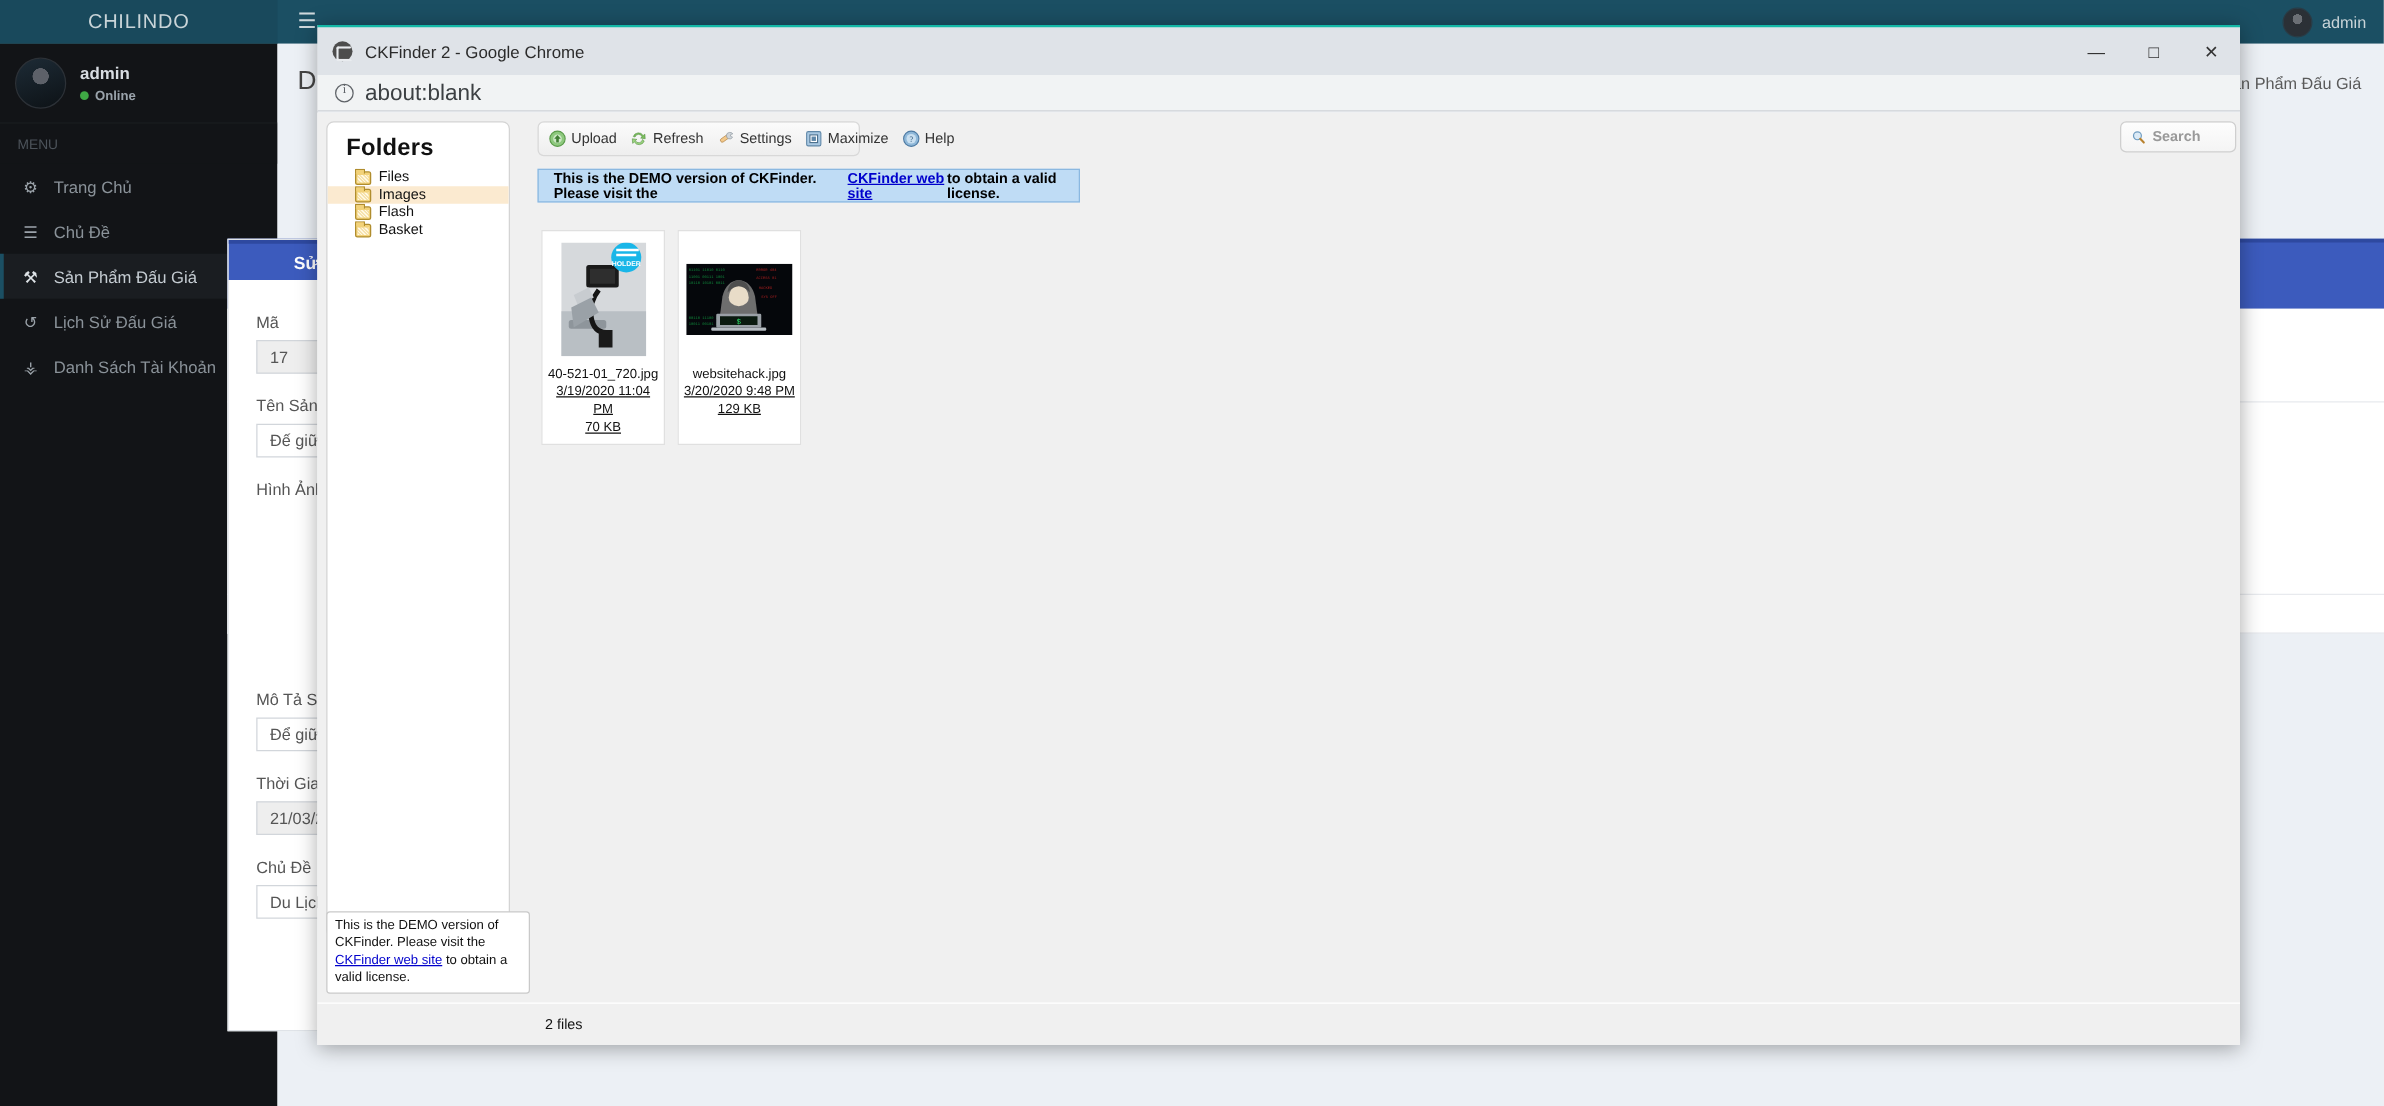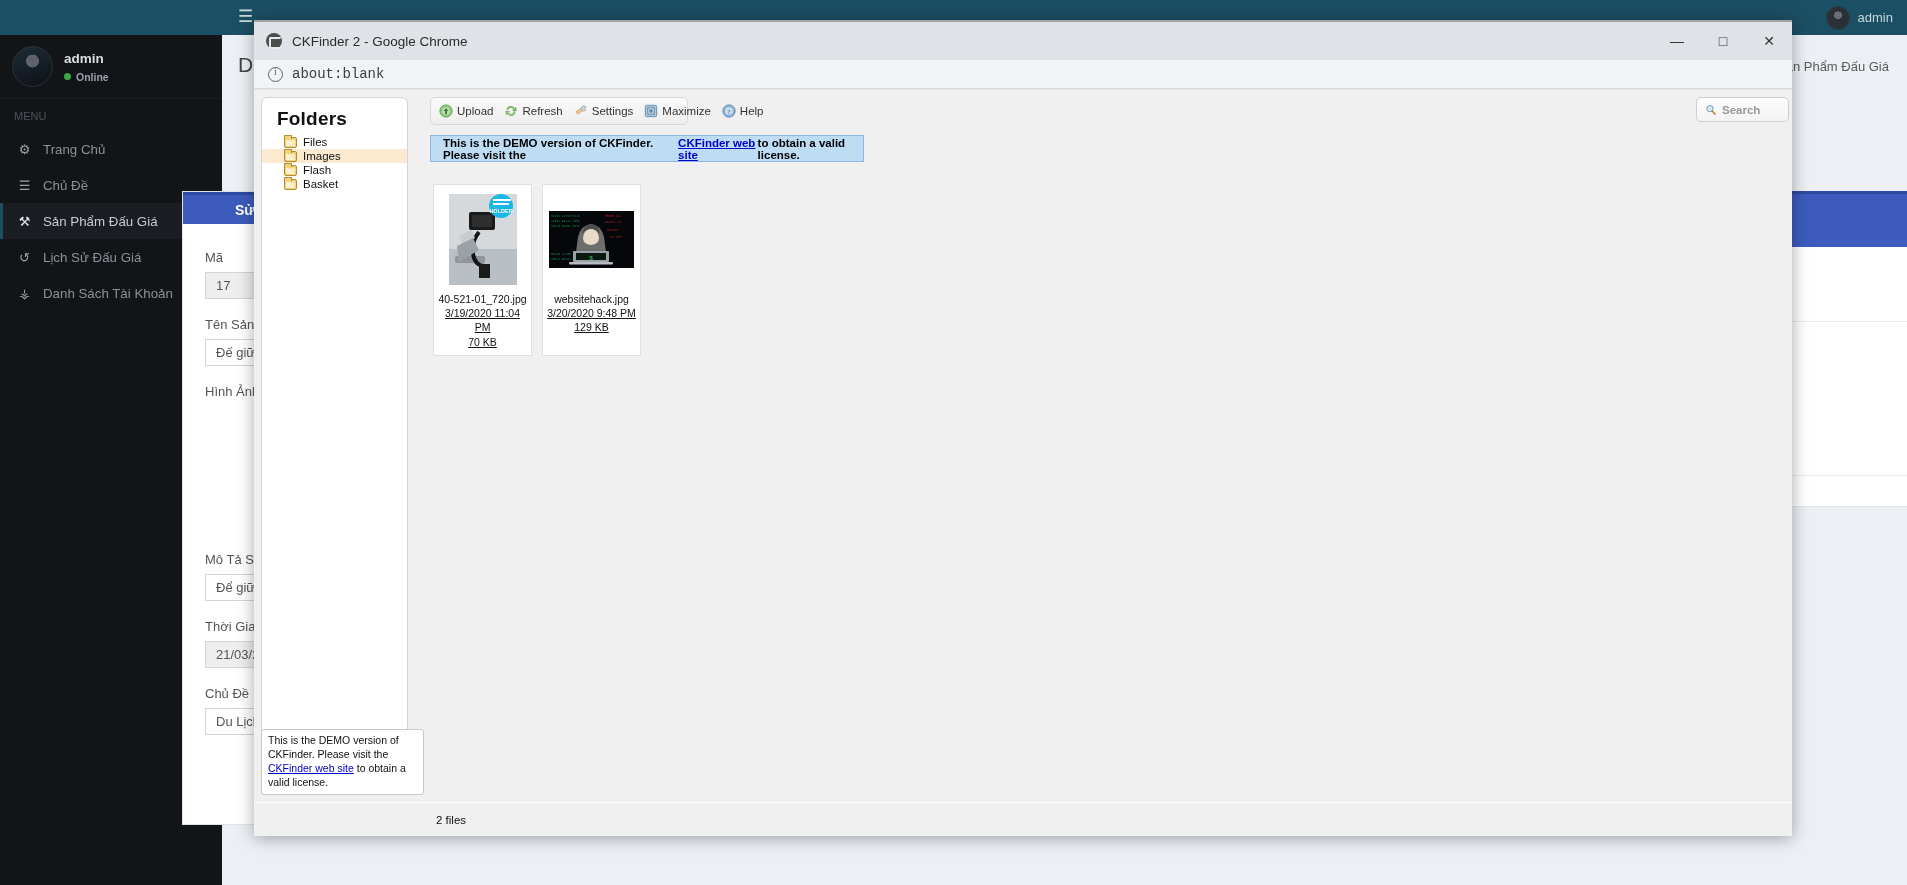--- a/index.html
+++ b/index.html
@@ -120,21 +120,21 @@
     font-size: 13px; color: #555; display: flex; align-items: center; padding: 0 10px;
   }
   .f-input.white { background: #fff; }
   .f-gap { height: 128px; }
 
   
   .chrome-win {
     position: absolute; left: 254px; top: 20px; width: 1538px; height: 816px;
     background: #dfe3e8;
     box-shadow: 0 2px 16px rgba(0,0,0,.35);
-    border-top: 2px solid #a3a3a3;
+    border-top: 2px solid #14b8a6;
   }
   .chrome-titlebar {
     height: 38px; display: flex; align-items: center;
     background: #dfe3e8; position: relative;
   }
   .chrome-favicon {
     width: 16px; height: 16px; margin-left: 12px; border-radius: 50%;
     background: #4d4d4d; position: relative; flex: none;
   }
   .chrome-favicon::after {
@@ -155,21 +155,21 @@
   }
   .info-icon {
     width: 15px; height: 15px; border-radius: 50%; border: 1.4px solid #5f6368;
     margin-left: 14px; flex: none; position: relative;
   }
   .info-icon::after {
     content: "i"; position: absolute; left: 0; right: 0; top: -2px;
     text-align: center; font-size: 10px; color: #5f6368;
     font-family: "Liberation Serif", serif;
   }
-  .omni-url { margin-left: 9px; font-size: 14px; color: #3c4043; font-family: Liberation Mono, monospace; }
+  .omni-url { margin-left: 9px; font-size: 18px; color: #3c4043; }
 
   .chrome-viewport {
     position: absolute; left: 0; right: 0; top: 68px; bottom: 0;
     background: #fff;
   }
 
   
   .ck-root {
     position: absolute; inset: 0; background: #f0f0f0;
     font-family: "Liberation Sans", sans-serif;
@@ -260,20 +260,21 @@
     position: absolute; left: 176px; right: 3px; top: 7px; bottom: 18px;
     background: #f4f4f4; border: 1px solid #e2e2e2; z-index: -1;
   }
 </style>
 </head>
 <body>
 
 <div id="app-root">
 
   <div class="topbar">
+    <div class="brand">CHILINDO</div>
     <div class="hamburger">☰</div>
     <div class="topbar-user">
       <div class="topbar-avatar"></div>
       <span>admin</span>
     </div>
   </div>
 
   <div class="sidebar">
     <div class="side-user">
       <div class="side-avatar"></div>

